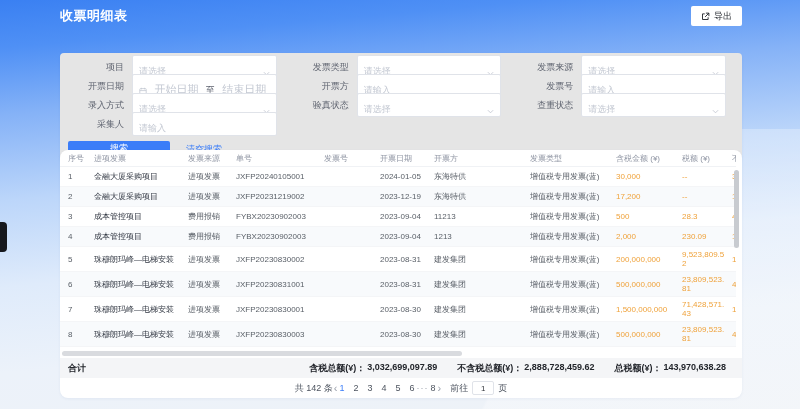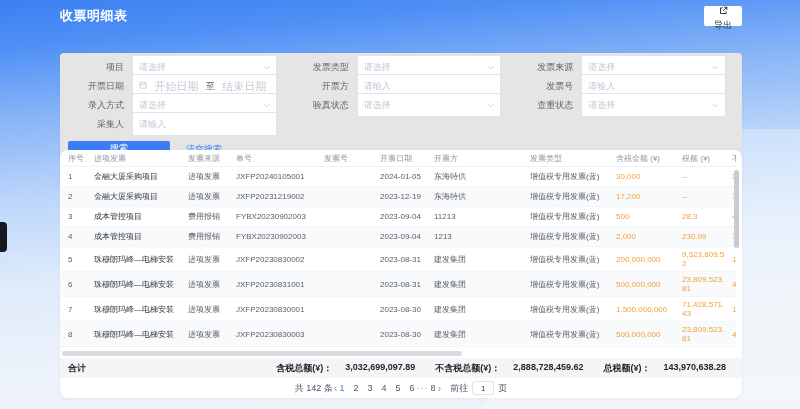--- a/index.html
+++ b/index.html
@@ -19,42 +19,41 @@
   .topbar {
     position: absolute; left: 60px; top: 0; width: 682px; height: 32px;
     display: flex; align-items: center; justify-content: space-between;
   }
   .page-title { color: #ffffff; font-size: 13px; font-weight: bold; letter-spacing: .5px; }
   .export-btn {
     display: flex; align-items: center; gap: 4px;
     height: 20px; padding: 0 10px; background: #ffffff; border: none; border-radius: 2px;
     font-size: 9px; color: #1f2329; cursor: pointer;
     font-family: inherit;
-    flex-direction: column;
   }
   .export-btn svg { display: block; }
   
   .drawer-handle {
     position: absolute; left: 0; top: 222px; width: 7px; height: 30px;
     background: #16181d; border-radius: 0 4px 4px 0;
   }
   
   .filter-card {
     position: absolute; left: 60px; top: 53px; width: 682px; height: 108px;
     background: #e5e5e5; border-radius: 4px; box-shadow: 0 1px 3px rgba(31,68,135,.06);
   }
   .f-grid {
     display: grid; grid-template-columns: 1fr 1fr 1fr;
     column-gap: 16px; row-gap: 3px; padding: 6px 16px 0 8px;
   }
   .f-field { display: flex; align-items: center; height: 16px; }
   .f-label { flex: none; width: 56px; text-align: right; font-size: 9px; color: #5f6470; margin-right: 8px; }
   .f-control {
     flex: 1; height: 24px; border: 1px solid #e0e3e9; border-radius: 2px;
-    display: flex; align-items: center; padding: 0 6px; font-size: 9px; background: #fff;
+    display: flex; align-items: flex-end; padding: 0 6px; font-size: 9px; background: #fff;
     cursor: pointer; overflow: hidden;
   }
   .f-ph { color: #c3c8d2; white-space: nowrap; }
   .chev { margin-left: auto; color: #c3c8d2; flex: none; }
   .cal { color: #c3c8d2; flex: none; margin-right: 4px; }
   .dr-part { flex: 1; text-align: center; color: #c3c8d2; font-size: 11px; white-space: nowrap; }
   .dr-sep { flex: none; color: #5f6470; font-size: 9px; margin: 0 4px; }
   .f-actions { display: flex; align-items: flex-end; gap: 16px; padding: 9px 0 0 8px; }
   .search-btn {
     width: 102px; height: 15px; background: #3b7df8; color: #fff; font-size: 9px;
@@ -97,21 +96,21 @@
   .hscroll {
     position: absolute; left: 2px; top: 201px; width: 400px; height: 5px;
     background: #d9dbdf; border-radius: 3px; cursor: pointer;
   }
   .summary {
     position: absolute; left: 0; right: 0; top: 208px; height: 20px;
     background: #f4f5f7; display: flex; align-items: center;
     font-size: 9px; font-weight: bold; color: #22252b; padding: 0 16px 0 8px;
   }
   .sum-groups { margin-left: auto; display: flex; gap: 20px; }
-  .sum-group { display: flex; gap: 13px; }
+  .sum-group { display: flex; gap: 2px; }
   .pager {
     position: absolute; left: 0; right: 0; top: 228px; height: 20px;
     display: flex; align-items: center; justify-content: center;
     font-size: 9px; color: #4e5560; gap: 1px;
   }
   .pg-num { cursor: pointer; padding: 0 1px; }
   .pg-num.current { color: #3b7df8; }
   .pg-arrow { cursor: pointer; color: #9aa0ab; font-size: 11px; line-height: 1; }
   .pg-more { cursor: pointer; color: #9aa0ab; letter-spacing: 1px; }
   .goto-wrap { display: flex; align-items: center; gap: 4px; margin-left: 8px; }

